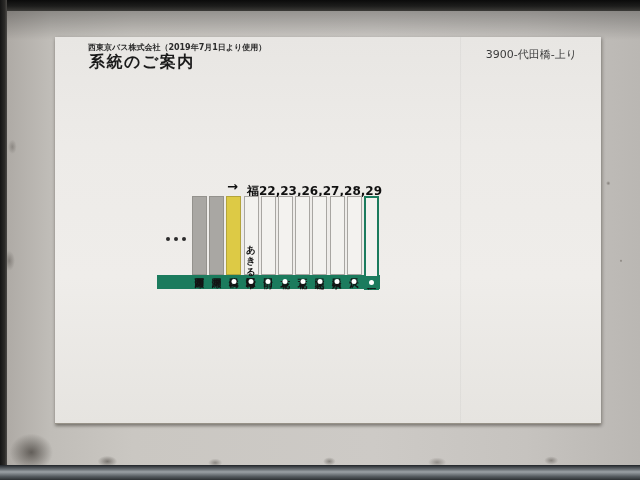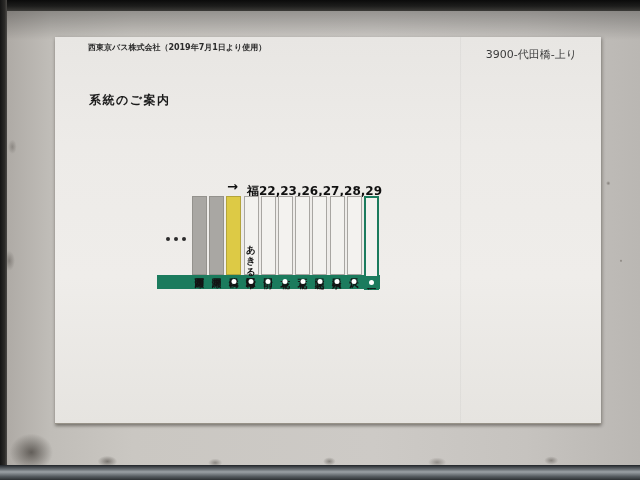--- a/index.html
+++ b/index.html
@@ -38,21 +38,21 @@
 
   
   .paper{position:absolute;left:55px;top:37px;width:546px;height:386px;
     background:linear-gradient(180deg,#e8e6e3 0%,#edebe8 28%,#efedea 62%,#e6e4e0 100%);
     border-bottom:1px solid #979288;
     box-shadow:0 2px 3px rgba(60,55,48,.45), 2px 1px 3px rgba(60,55,48,.18);}
   .crease{position:absolute;left:405px;top:0;width:2px;height:100%;
     background:linear-gradient(90deg,rgba(0,0,0,.055),rgba(255,255,255,.14));}
 
   .company{position:absolute;left:33px;top:5px;font-size:8px;font-weight:bold;color:#2a2a2a;white-space:nowrap;}
-  .title{position:absolute;left:34px;top:15px;font-size:12px;font-weight:bold;color:#1a1a1a;letter-spacing:1.5px;white-space:nowrap;margin-top:40px;}
+  .title{position:absolute;left:34px;top:15px;font-size:16px;font-weight:bold;color:#1a1a1a;letter-spacing:1.5px;white-space:nowrap;}
   .code{position:absolute;right:24px;top:10px;font-size:11px;color:#3b3b3b;white-space:nowrap;}
 
   
   .diagram{position:absolute;left:102px;top:141px;width:226px;height:115px;}
   .routes-label{position:absolute;top:5px;right:1px;font-size:12px;font-weight:bold;color:#101010;white-space:nowrap;}
   .arrow{position:absolute;left:70px;top:1px;font-size:13px;font-weight:bold;color:#101010;}
   .ellipsis{position:absolute;left:9px;top:59px;display:flex;gap:4px;}
   .ellipsis i{width:4px;height:4px;border-radius:50%;background:#2b2b2b;}
 
   .bar{position:absolute;left:0;top:97px;width:223px;height:14px;background:var(--green,#1b7b5d);z-index:1;}

